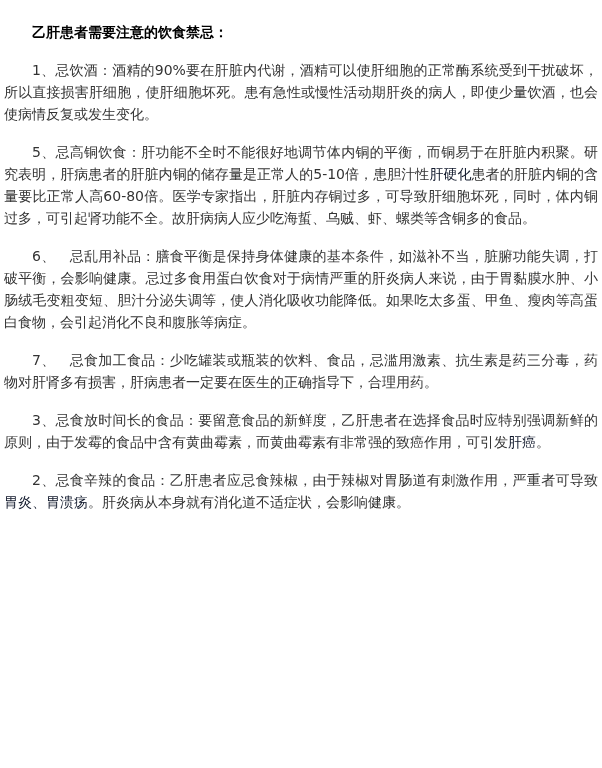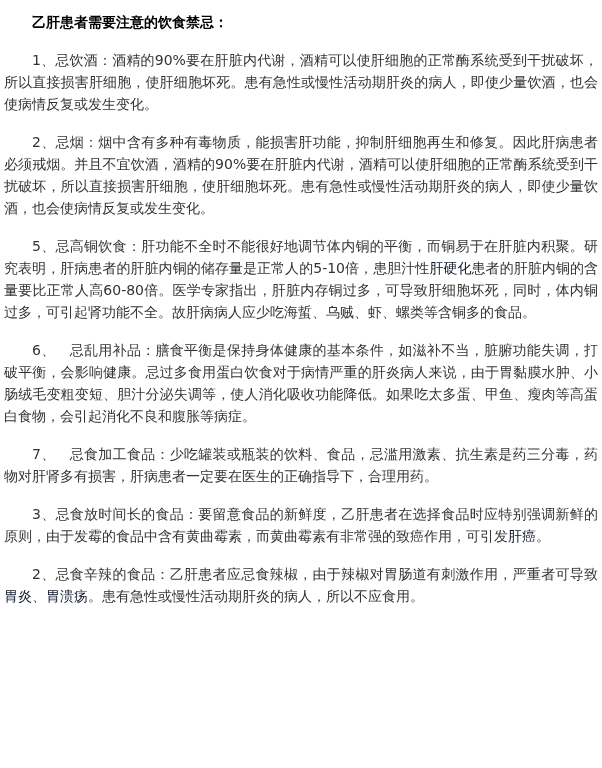--- a/index.html
+++ b/index.html
@@ -14,21 +14,21 @@
     box-sizing: border-box;
     width: 602px;
     padding: 5px 4px 10px 4px;
     font-family: "DejaVu Sans", "Liberation Sans", sans-serif;
     font-size: 14px;
     line-height: 22px;
     color: #333333;
     text-align: justify;
   }
   .doc p {
-    margin: 6px 0 16px 0;
+    margin: 16px 0 16px 0;
     text-indent: 28px;
   }
   .doc p.title {
     font-weight: bold;
     color: #000000;
   }
   a.inline-link {
     color: #0f172a;
     text-decoration: none;
     cursor: pointer;
@@ -36,27 +36,26 @@
 </style>
 </head>
 <body>
 
 <div class="doc">
 
   <p class="title">乙肝患者需要注意的饮食禁忌：</p>
 
   <p><span>1、忌饮酒：酒精的90%要在肝脏内代谢，酒精可以使肝细胞的正常酶系统受到干扰破坏，所以直接损害肝细胞，使肝细胞坏死。患有急性或慢性活动期肝炎的病人，即使少量饮酒，也会使病情反复或发生变化。</span></p>
 
-  <p><span>2、忌烟：烟中含有多种有毒物质，能损害肝功能，抑制肝细胞再生和修复。因此肝病患者必须戒烟。并且不宜饮酒，酒精的90%要在肝脏内代谢，酒精可以使肝细胞的正常酶系统受到干扰破坏，所以直接损害肝细胞，使肝细胞坏死。患有急性或慢性活动期肝炎的病人，即使少量饮酒，也会使病情反复或发生变化。</span></p>
 
 
 
   <p><span>5、忌高铜饮食：肝功能不全时不能很好地调节体内铜的平衡，而铜易于在肝脏内积聚。研究表明，肝病患者的肝脏内铜的储存量是正常人的5-10倍，患胆汁性</span><a class="inline-link">肝硬化</a><span>患者的肝脏内铜的含量要比正常人高60-80倍。医学专家指出，肝脏内存铜过多，可导致肝细胞坏死，同时，体内铜过多，可引起肾功能不全。故肝病病人应少吃海蜇、乌贼、虾、螺类等含铜多的食品。</span></p>
 
   <p><span>6、　忌乱用补品：膳食平衡是保持身体健康的基本条件，如滋补不当，脏腑功能失调，打破平衡，会影响健康。忌过多食用蛋白饮食对于病情严重的肝炎病人来说，由于胃黏膜水肿、小肠绒毛变粗变短、胆汁分泌失调等，使人消化吸收功能降低。如果吃太多蛋、甲鱼、瘦肉等高蛋白食物，会引起消化不良和腹胀等病症。</span></p>
 
   <p><span>7、　忌食加工食品：少吃罐装或瓶装的饮料、食品，忌滥用激素、抗生素是药三分毒，药物对肝肾多有损害，肝病患者一定要在医生的正确指导下，合理用药。</span></p>
 
   <p><span>3、忌食放时间长的食品：要留意食品的新鲜度，乙肝患者在选择食品时应特别强调新鲜的原则，由于发霉的食品中含有黄曲霉素，而黄曲霉素有非常强的致癌作用，可引发</span><a class="inline-link">肝癌</a><span>。</span></p>
 
-  <p><span>2、忌食辛辣的食品：乙肝患者应忌食辣椒，由于辣椒对胃肠道有刺激作用，严重者可导致</span><a class="inline-link">胃炎、胃溃疡</a><span>。患有急性或慢性活动期肝炎的病人，所以不应食用。</span></p>
+  <p><span>2、忌食辛辣的食品：乙肝患者应忌食辣椒，由于辣椒对胃肠道有刺激作用，严重者可导致</span><a class="inline-link">胃炎、胃溃疡</a><span>。肝炎病从本身就有消化道不适症状，会影响健康。</span></p>
 
 </div>
 
 </body></html>

